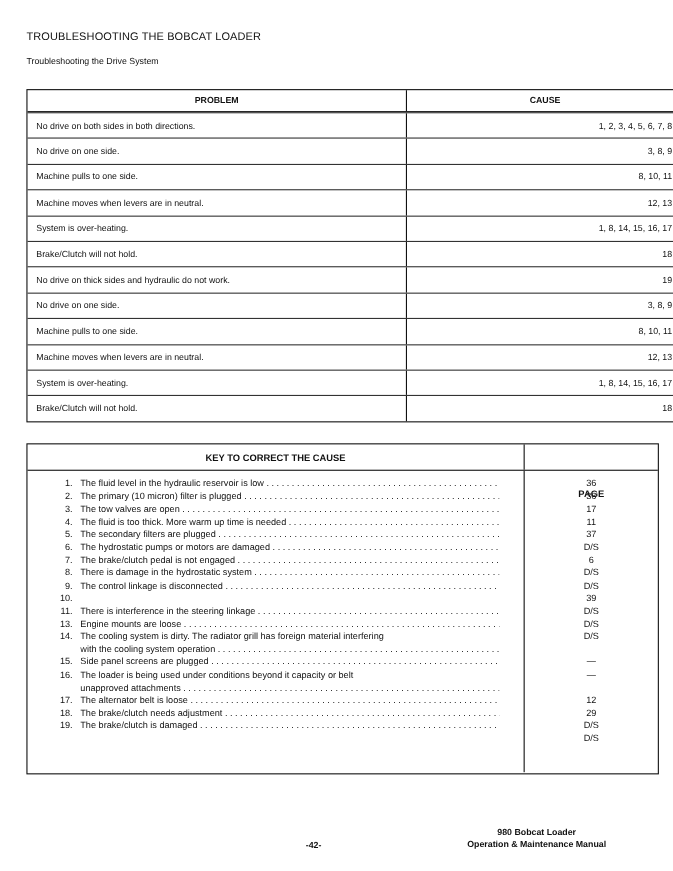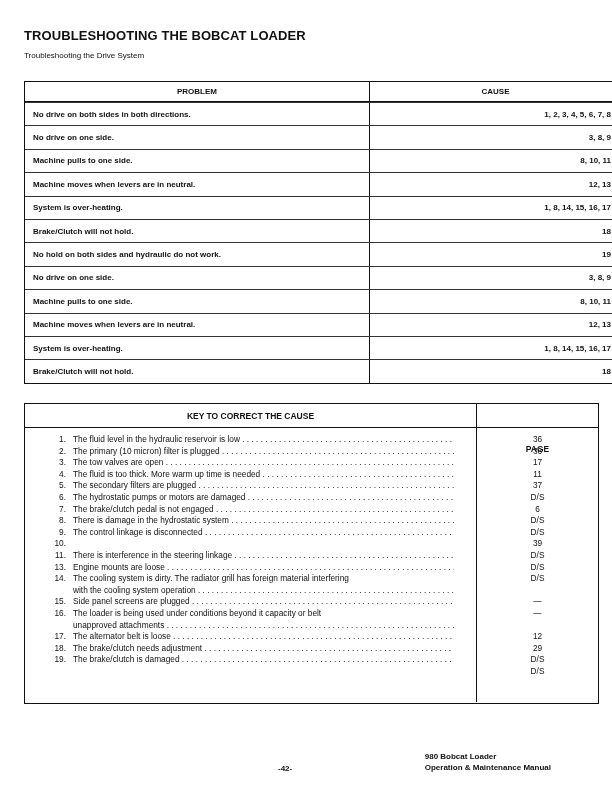--- a/index.html
+++ b/index.html
@@ -1,46 +1,46 @@
 <!DOCTYPE html>
 <html><head>
 <meta charset="utf-8">
 <style>
   html, body { margin: 0; padding: 0; background: #ffffff; }
   body { width: 612px; height: 792px; position: relative; overflow: hidden;
          font-family: "Liberation Sans", sans-serif; color: #111; }
-  .title { position: absolute; left: 24px; top: 28px; font-size: 13px; font-weight: bold; letter-spacing: 0.1px; }
+  .title { position: absolute; left: 24px; top: 28px; font-size: 10px; font-weight: normal; letter-spacing: 0.1px; }
   .subtitle { position: absolute; left: 24px; top: 51px; font-size: 8px; font-weight: normal; }
 
   
   .t1 { position: absolute; left: 24px; top: 81px; width: 598px; border: 1.5px solid #111; box-sizing: border-box; }
   .t1 .row { display: flex; height: 23.4px; border-top: 1px solid #333; box-sizing: border-box; }
   .t1 .row.header { border-top: none; height: 20px; border-bottom: 1.5px solid #111; }
-  .t1 .cell { box-sizing: border-box; display: flex; align-items: center; font-size: 8px; font-weight: bold; }
+  .t1 .cell { box-sizing: border-box; display: flex; align-items: center; font-size: 8px; }
   .t1 .c-prob { width: 345px; padding-left: 8px; border-right: 1.5px solid #111; }
   .t1 .c-cause { flex: 1; justify-content: flex-end; padding-right: 10px; }
   .t1 .header .cell { justify-content: center; font-weight: bold; font-size: 8px; padding: 0; }
 
   
   .t2 { position: absolute; left: 24px; top: 403px; width: 575px; height: 301px; border: 1.5px solid #111; box-sizing: border-box; }
   .t2 .hdr { display: flex; height: 24px; border-bottom: 1.5px solid #111; box-sizing: border-box; }
   .t2 .hdr .cell { display: flex; align-items: center; justify-content: center; font-weight: bold; font-size: 8.5px; box-sizing: border-box; }
   .t2 .h-key { width: 452px; border-right: 1.5px solid #111; }
   .t2 .h-page { flex: 1; margin-top: 45px; }
   .t2 .body { display: flex; height: 274px; }
   .t2 .col-key { width: 452px; border-right: 1.5px solid #111; box-sizing: border-box; padding-top: 6px; }
   .t2 .col-page { flex: 1; padding-top: 6px; }
   .t2 .line { height: 11.6px; line-height: 11.6px; font-size: 8.3px; white-space: nowrap; position: relative; }
   .t2 .num { position: absolute; right: 410px; text-align: right; }
   .t2 .txt { position: absolute; left: 48px; right: 22px; overflow: hidden; }
   .t2 .txt .lead::after { content: " . . . . . . . . . . . . . . . . . . . . . . . . . . . . . . . . . . . . . . . . . . . . . . . . . . . . . . . . . . . . . . . . . . . . . . . . . . . . . . . . . . . . . . . . . . . . . . . ."; }
   .t2 .pline { height: 11.6px; line-height: 11.6px; font-size: 8.3px; text-align: center; }
 
   .footer-page { position: absolute; left: 278px; top: 764px; font-size: 8px; font-weight: bold; }
-  .footer-right { position: absolute; right: 61px; top: 751px; text-align: left; font-size: 8px; font-weight: bold; line-height: 11px; }
+  .footer-right { position: absolute; right: 61px; top: 751px; text-align: center; font-size: 8px; font-weight: bold; line-height: 11px; }
 </style>
 </head>
 <body>
 
 <div class="title">TROUBLESHOOTING THE BOBCAT LOADER</div>
 <div class="subtitle">Troubleshooting the Drive System</div>
 
 <div class="t1">
   <div class="row header">
     <div class="cell c-prob">PROBLEM</div>
@@ -65,21 +65,21 @@
       </div>
       <div class="row">
         <div class="cell c-prob">System is over-heating.</div>
         <div class="cell c-cause">1, 8, 14, 15, 16, 17</div>
       </div>
       <div class="row">
         <div class="cell c-prob">Brake/Clutch will not hold.</div>
         <div class="cell c-cause">18</div>
       </div>
       <div class="row">
-        <div class="cell c-prob">No hold on both sides and hydraulic do not work.</div>
+        <div class="cell c-prob">No drive on thick sides and hydraulic do not work.</div>
         <div class="cell c-cause">19</div>
       </div>
       <div class="row">
         <div class="cell c-prob">No drive on one side.</div>
         <div class="cell c-cause">3, 8, 9</div>
       </div>
       <div class="row">
         <div class="cell c-prob">Machine pulls to one side.</div>
         <div class="cell c-cause">8, 10, 11</div>
       </div>

